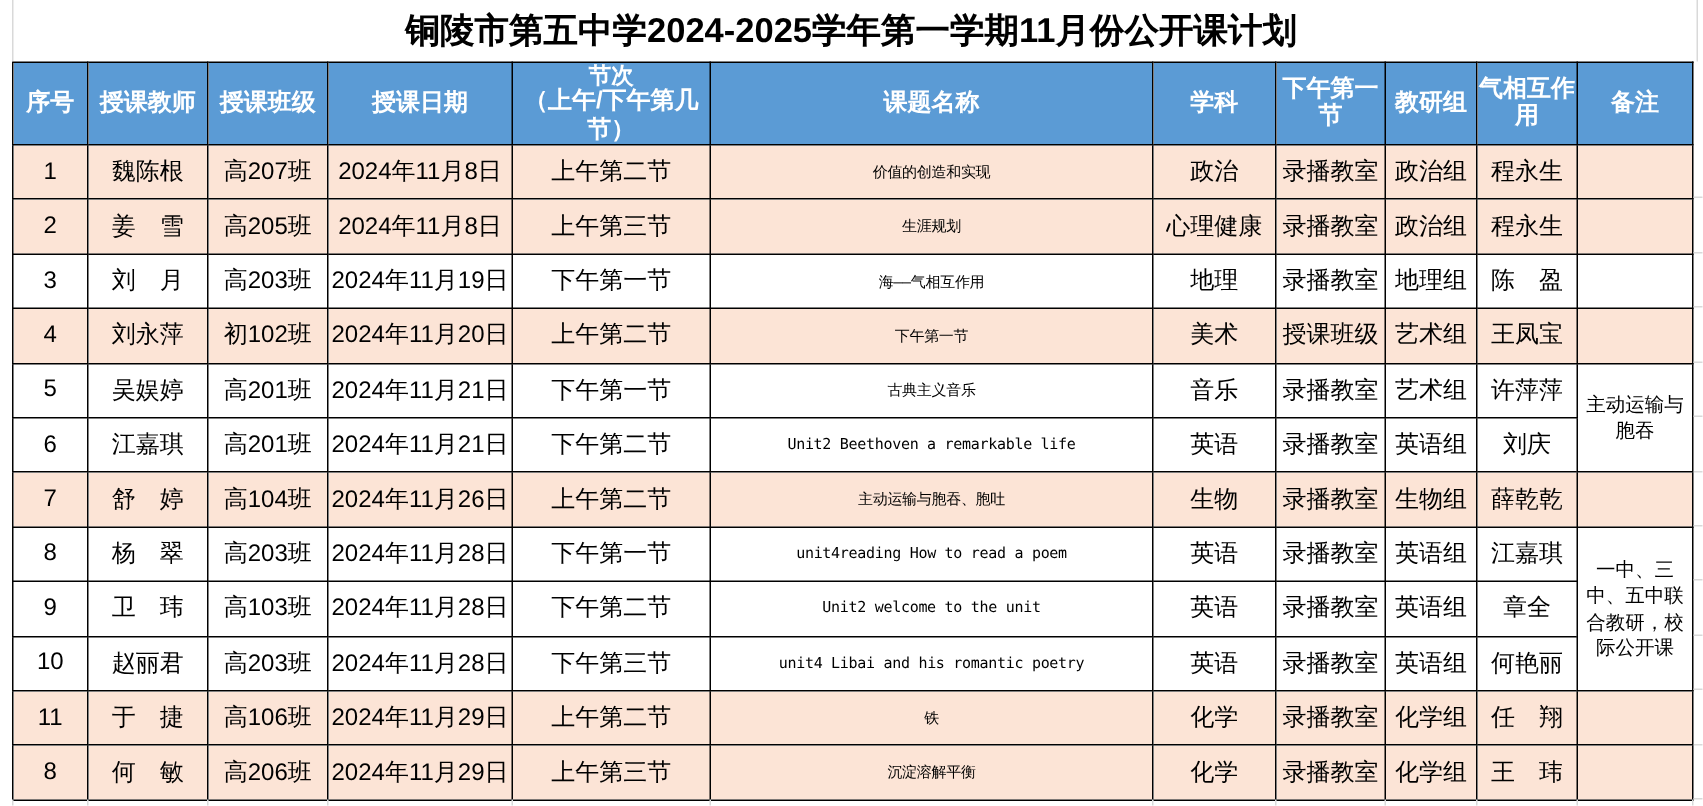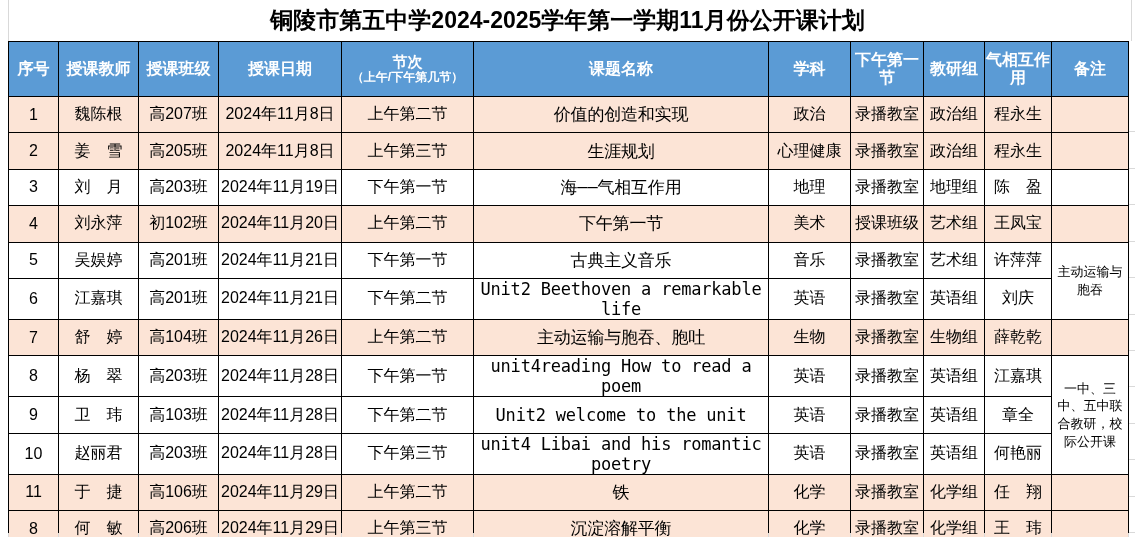--- a/index.html
+++ b/index.html
@@ -24,27 +24,27 @@
     text-align:center;vertical-align:middle;
     padding:0 1px;overflow:hidden;
   }
   thead tr{height:55px;}
   th{
     background:var(--header-bg,#5B9BD5);
     color:var(--header-text,#fff);
     font-size:16px;font-weight:bold;line-height:1.15;
   }
   .h-main{font-size:15px;font-weight:bold;}
-  .h-sub{font-size:12px;font-weight:bold;}
+  .h-sub{font-size:16px;font-weight:bold;}
   tbody tr{height:36.4px;}
   td{font-size:16px;background:#ffffff;}
   tbody tr.shaded td{background:var(--row-highlight,#FCE4D6);}
   td.topic{
     font-family:"DejaVu Sans Mono","Liberation Mono",monospace;
-    font-size:17px;letter-spacing:-0.2px;
+    font-size:10px;letter-spacing:-0.2px;
   }
   td.remark{font-size:13px;line-height:1.35;padding:0 2px;}
   .gridline{position:absolute;background:var(--gridline,#D9D9D9);}
 </style>
 </head>
 <body>
 
 <div class="title">铜陵市第五中学2024-2025学年第一学期11月份公开课计划</div>
 
 <table class="sched">

